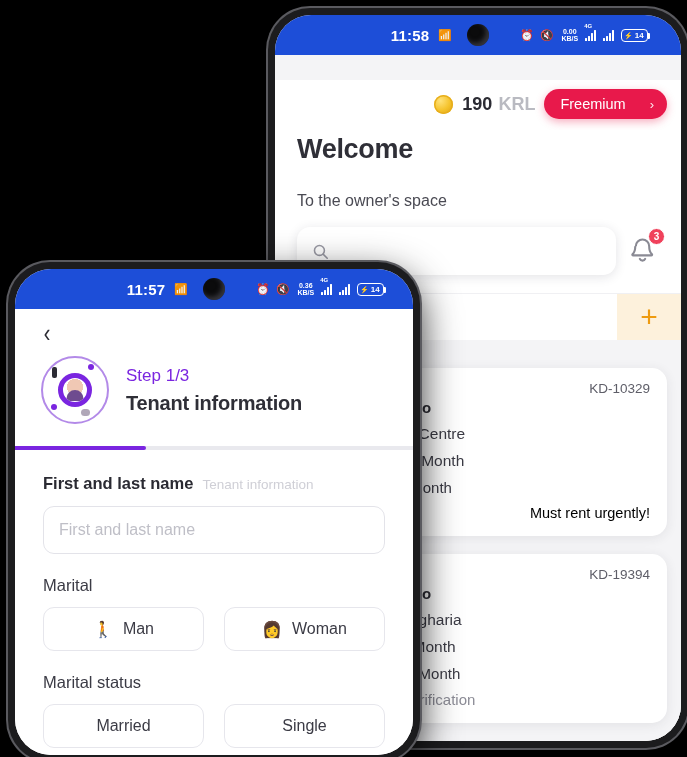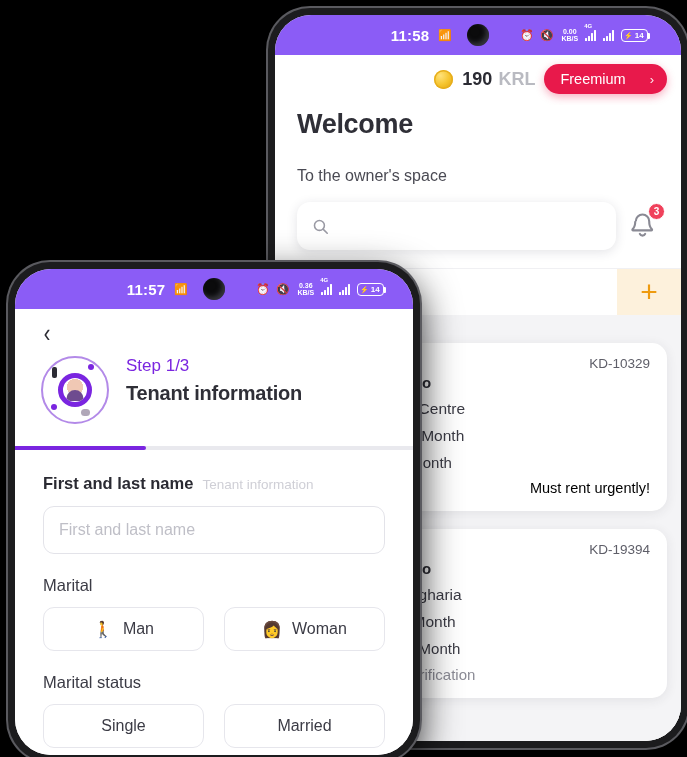--- a/index.html
+++ b/index.html
@@ -49,21 +49,21 @@
     left: 8px;
     top: 262px;
     width: 412px;
     height: 500px;
   }
 
   
   .statusbar {
     position: relative;
     height: 40px;
-    background: #8b5cf6;
+    background: #1d4ed8;
     display: flex;
     align-items: center;
     justify-content: center;
     gap: 0;
     color: #ffffff;
     flex: none;
   }
   .sb-left {
     position: absolute;
     left: 50%;
@@ -149,20 +149,21 @@
     display: flex;
     flex-direction: column;
   }
   .topbar-credit {
     background: #ffffff;
     padding: 9px 14px 11px 14px;
     display: flex;
     justify-content: flex-end;
     align-items: center;
     gap: 9px;
+    margin-top: 25px;
   }
   .coin {
     width: 19px; height: 19px; border-radius: 50%;
     background: radial-gradient(circle at 34% 30%, #ffe27a 0%, #f5c32c 52%, #d99c12 100%);
     box-shadow: inset 0 0 0 1.5px #e7ae1c;
     flex: none;
   }
   .credit-amt { font-size: 18px; font-weight: bold; color: #2b2b33; }
   .credit-cur { font-size: 18px; font-weight: bold; color: #b9bac1; margin-left: -3px; }
   .plan-pill {
@@ -356,21 +357,21 @@
   .chev-back {
     font-size: 25px;
     color: #2c2c34;
     line-height: 1;
     cursor: pointer;
     display: inline-block;
     transform: scaleX(.8);
   }
   .step-head {
     display: flex;
-    align-items: flex-start;
+    align-items: center;
     gap: 17px;
     padding: 4px 22px 0 26px;
   }
   .orbit {
     position: relative;
     width: 68px; height: 68px;
     border-radius: 50%;
     border: 2px solid #b38ae8;
     flex: none;
   }
@@ -686,24 +687,24 @@
             </div>
             <div class="opt-btn">
               <span class="gi">👩</span>
               <span>Woman</span>
             </div>
           </div>
 
           <div class="group-label">Marital status</div>
           <div class="opt-row">
             <div class="opt-btn">
+              <span>Married</span>
+            </div>
+            <div class="opt-btn">
               <span>Single</span>
-            </div>
-            <div class="opt-btn">
-              <span>Married</span>
             </div>
           </div>
         </div>
 
       </div>
     </div>
   </div>
 
 </div>
 

